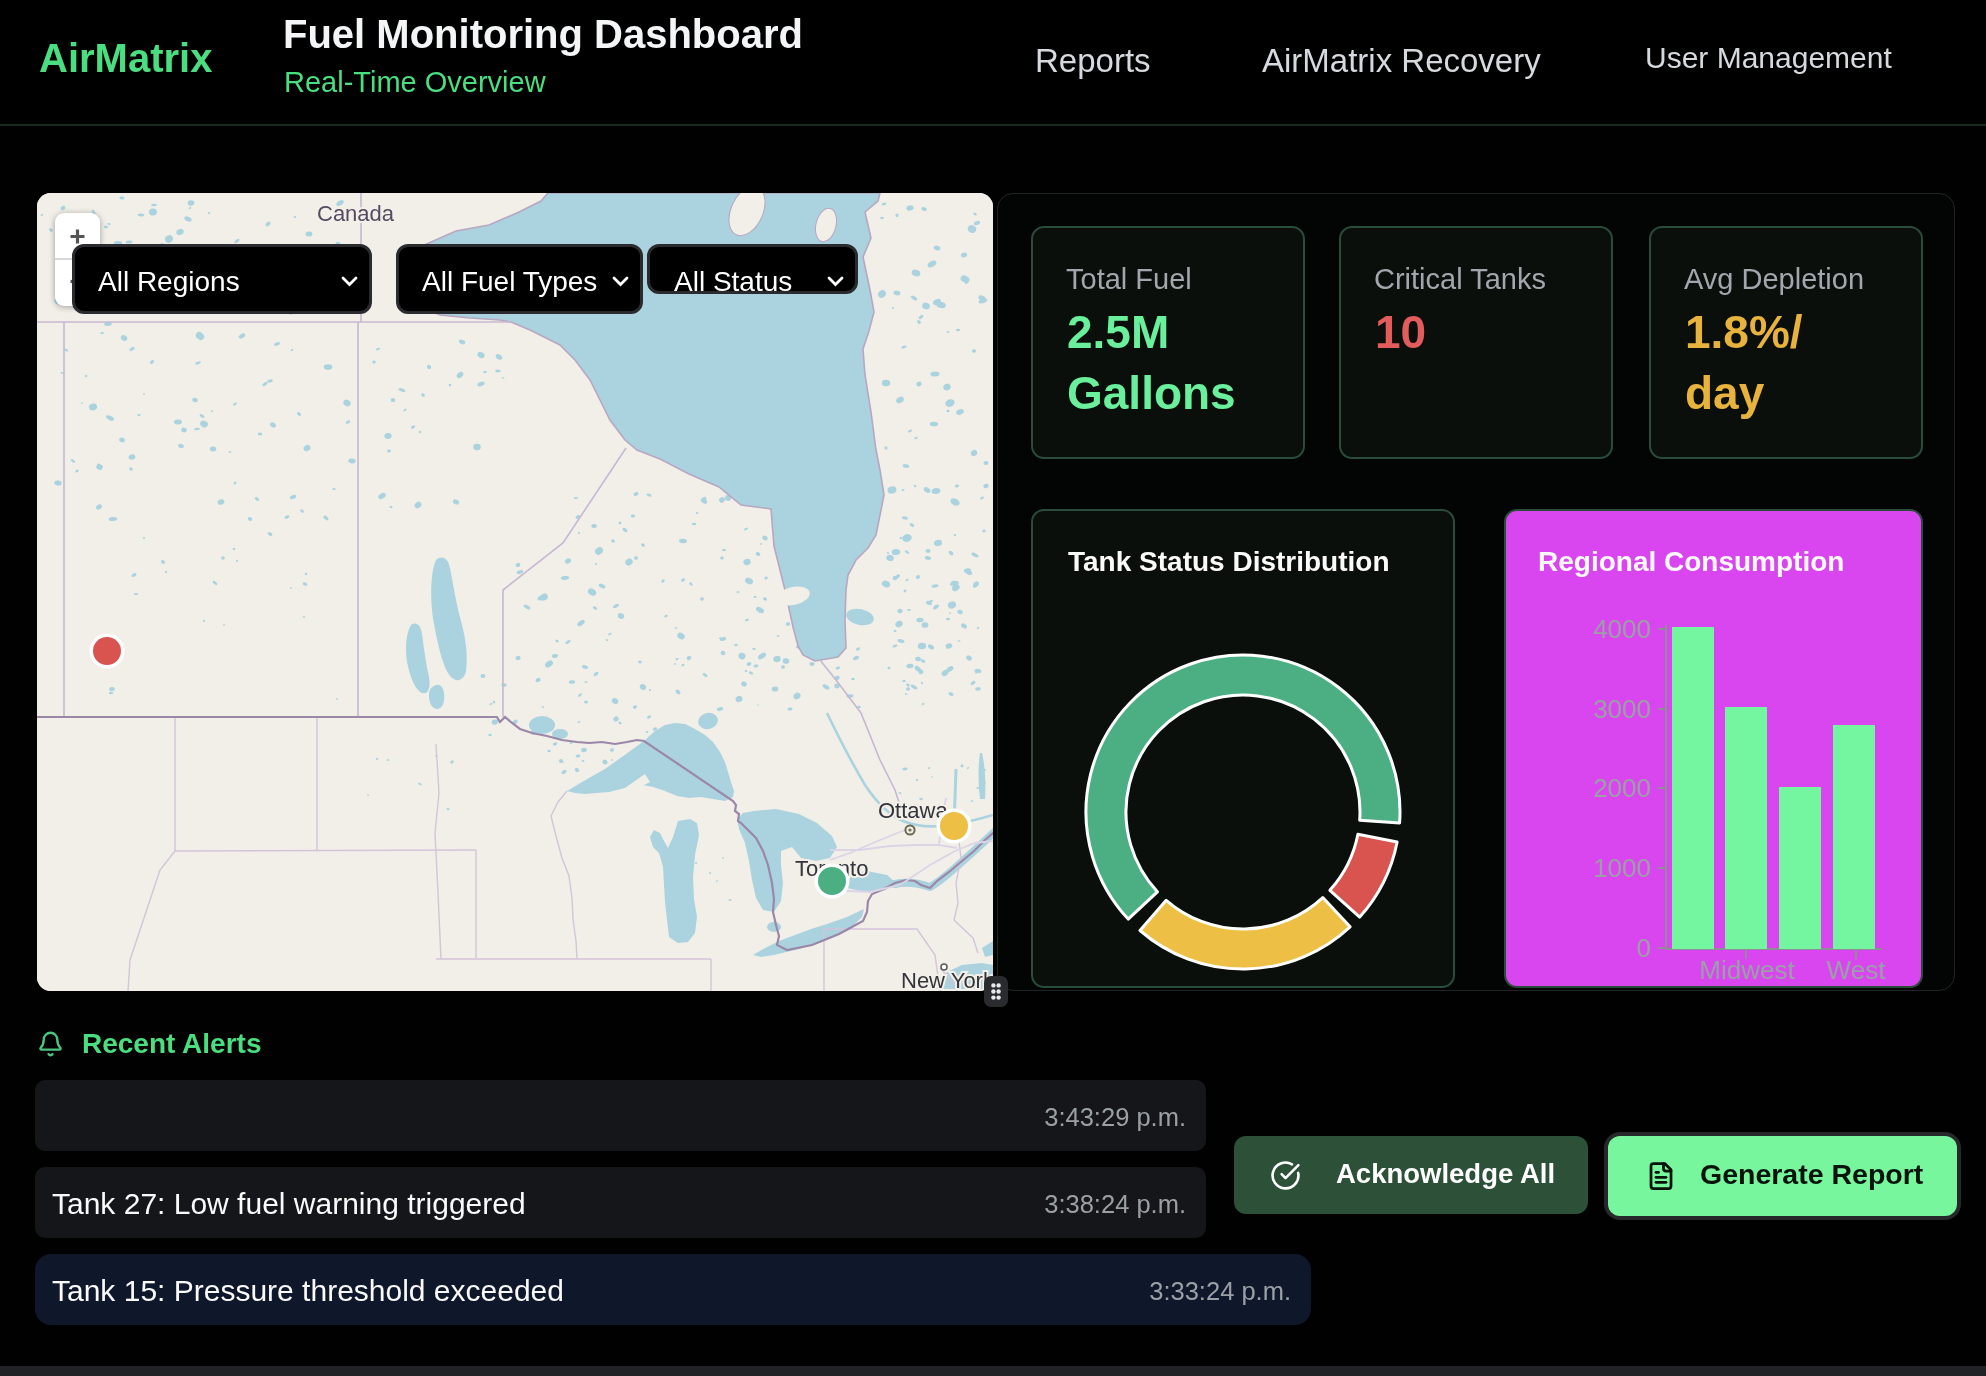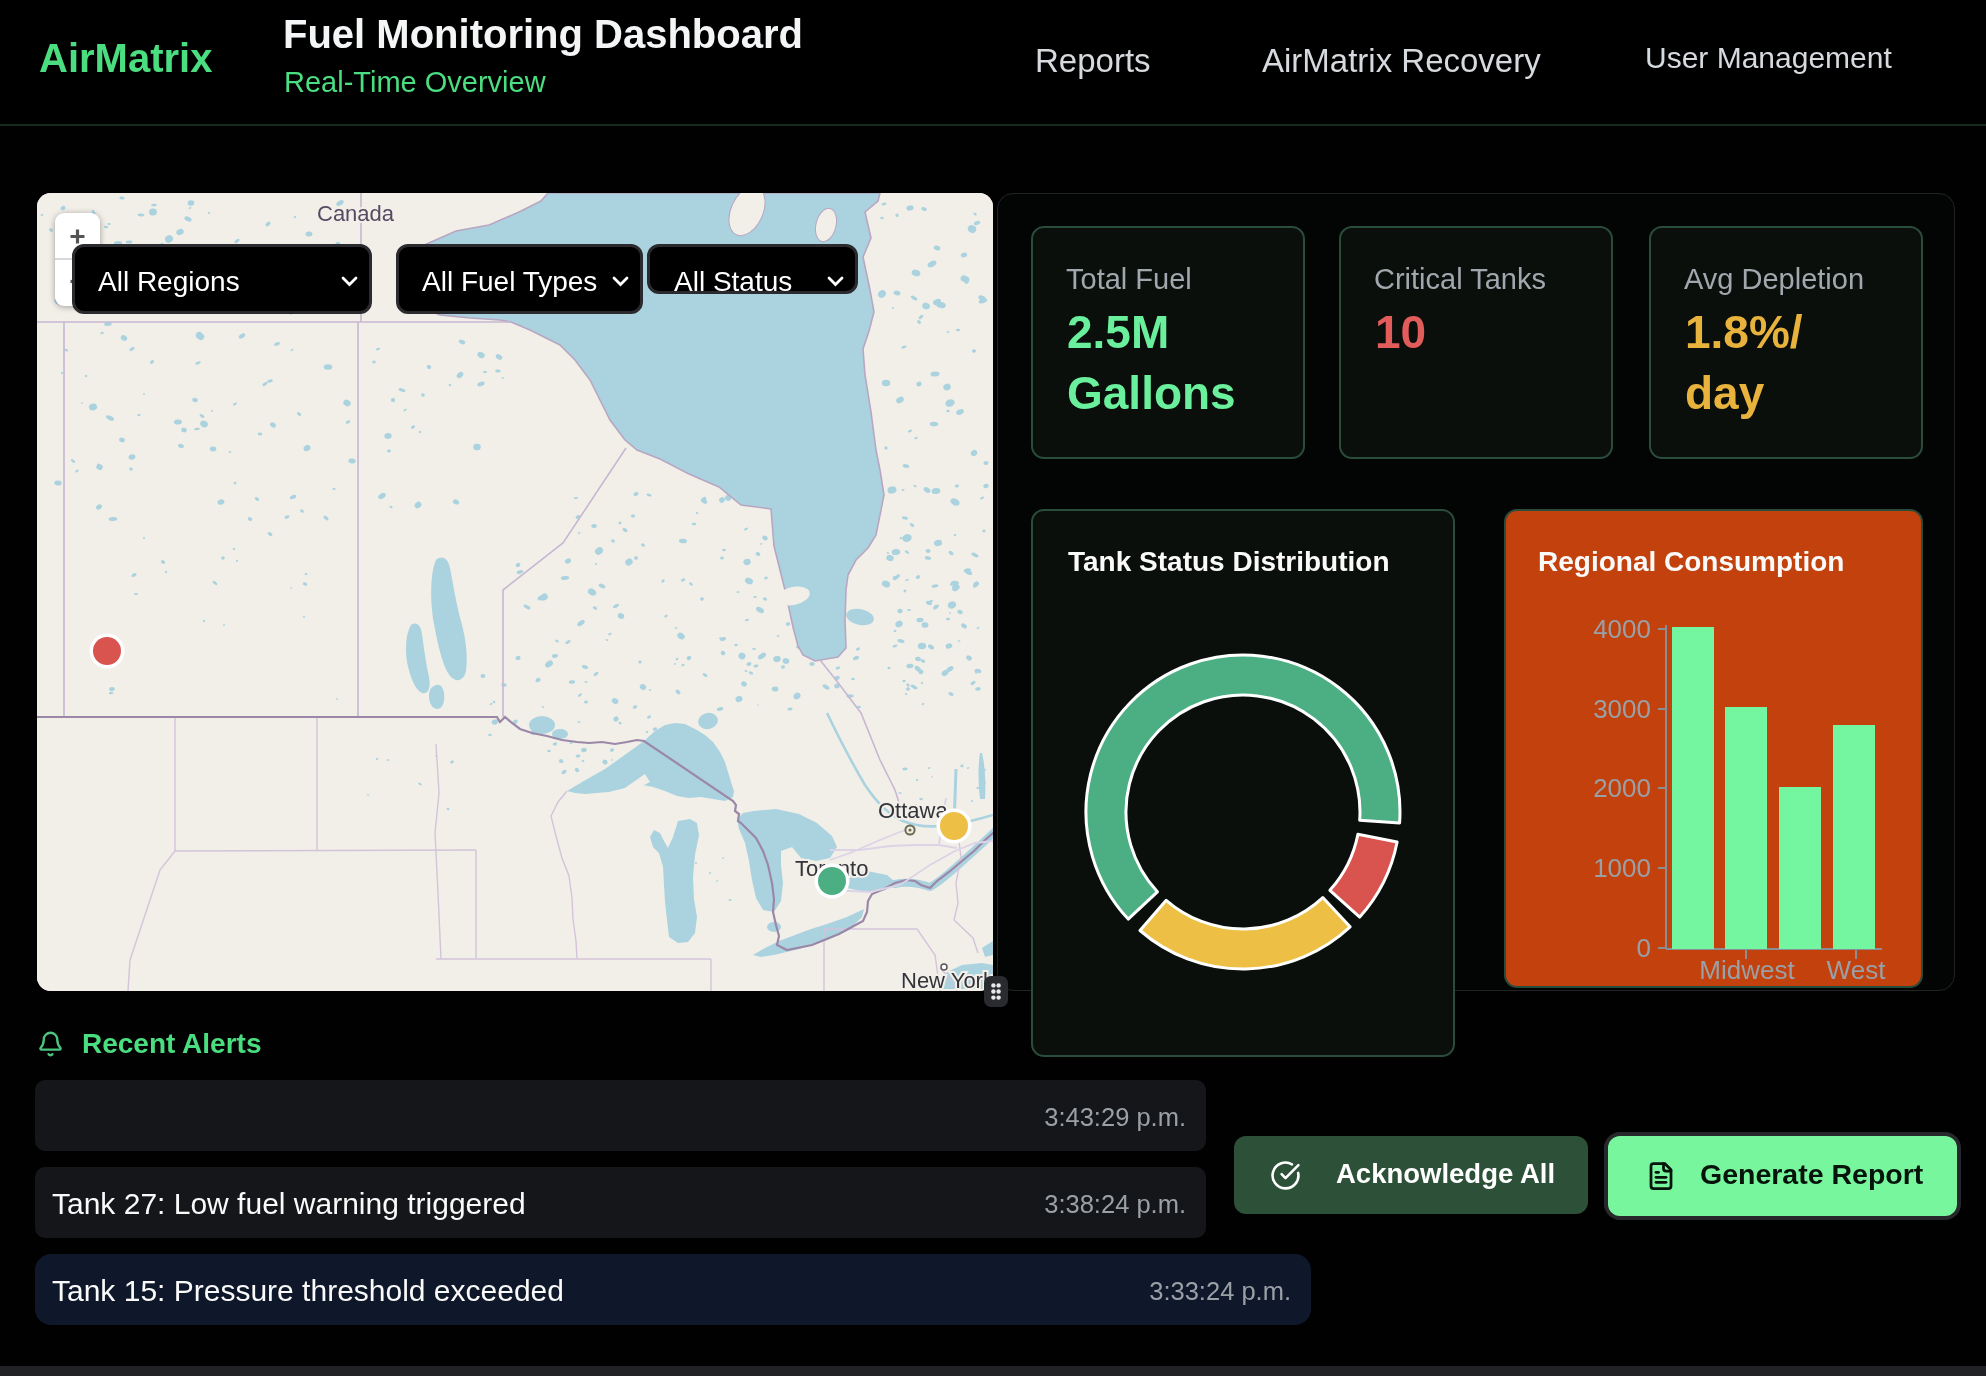--- a/index.html
+++ b/index.html
@@ -628,30 +628,30 @@
   </div>
   <div class="abs" style="left:341px;top:32px;width:274px;height:233px;background:#0b0f0c;border:2px solid #2a4c3b;border-radius:13px;">
     <div class="abs" style="left:33px;top:35px;font-size:29px;color:#a2a7ae;">Critical Tanks</div>
     <div class="abs" style="left:34px;top:74px;font-size:46px;line-height:61px;font-weight:bold;color:#e25c5c;">10</div>
   </div>
   <div class="abs" style="left:651px;top:32px;width:274px;height:233px;background:#0b0f0c;border:2px solid #2a4c3b;border-radius:13px;">
     <div class="abs" style="left:33px;top:35px;font-size:29px;color:#a2a7ae;">Avg Depletion</div>
     <div class="abs" style="left:34px;top:74px;width:170px;font-size:46px;line-height:61px;font-weight:bold;color:#e8b33c;">1.8%/ day</div>
   </div>
 
-  <div class="abs" style="left:33px;top:315px;width:424px;height:548px;background:#0b0f0c;border:2px solid #2a4c3b;border-radius:13px;">
+  <div class="abs" style="left:33px;top:315px;width:424px;height:479px;background:#0b0f0c;border:2px solid #2a4c3b;border-radius:13px;">
     <div class="abs" style="left:35px;top:35px;font-size:28px;font-weight:bold;color:#fafafa;">Tank Status Distribution</div>
     <svg width="424" height="478" viewBox="0 0 424 478" style="position:absolute;left:0;top:0">
         <path d="M95.2,408.1 A157,157 0 1 1 366.6,312.0 L326.7,309.2 A117,117 0 1 0 124.4,380.8 Z" fill="#4caf84" stroke="#ffffff" stroke-width="3" stroke-linejoin="round"></path>
         <path d="M364.1,331.0 A157,157 0 0 1 326.7,406.1 L296.9,379.3 A117,117 0 0 0 324.9,323.3 Z" fill="#d9534f" stroke="#ffffff" stroke-width="3" stroke-linejoin="round"></path>
         <path d="M317.1,415.8 A157,157 0 0 1 107.0,419.5 L133.2,389.3 A117,117 0 0 0 289.8,386.6 Z" fill="#eebf45" stroke="#ffffff" stroke-width="3" stroke-linejoin="round"></path>
       </svg>
   </div>
 
-  <div class="abs" style="left:506px;top:315px;width:419px;height:479px;background:#c2410c;border:2px solid #2a4c3b;border-radius:13px;padding-left:8px;">
+  <div class="abs" style="left:506px;top:315px;width:419px;height:479px;background:#d946ef;border:2px solid #2a4c3b;border-radius:13px;padding-left:8px;">
     <div class="abs" style="left:32px;top:35px;font-size:28px;font-weight:bold;color:#fafafa;">Regional Consumption</div>
     <svg class="abs" style="left:0;top:0" width="419" height="479" viewBox="0 0 419 479">
       <g stroke="#8a8f94" stroke-width="2" fill="none">
         <path d="M160,114 L160,438"></path>
         <path d="M160,438 L376,438"></path>
         <path d="M152,118 L160,118 M152,198 L160,198 M152,277 L160,277 M152,357 L160,357 M152,437 L160,437"></path>
         <path d="M240,438 L240,448 M350,438 L350,448"></path>
       </g>
       <g fill="#74f6a0">
         <rect x="166" y="116" width="42" height="322"></rect>

